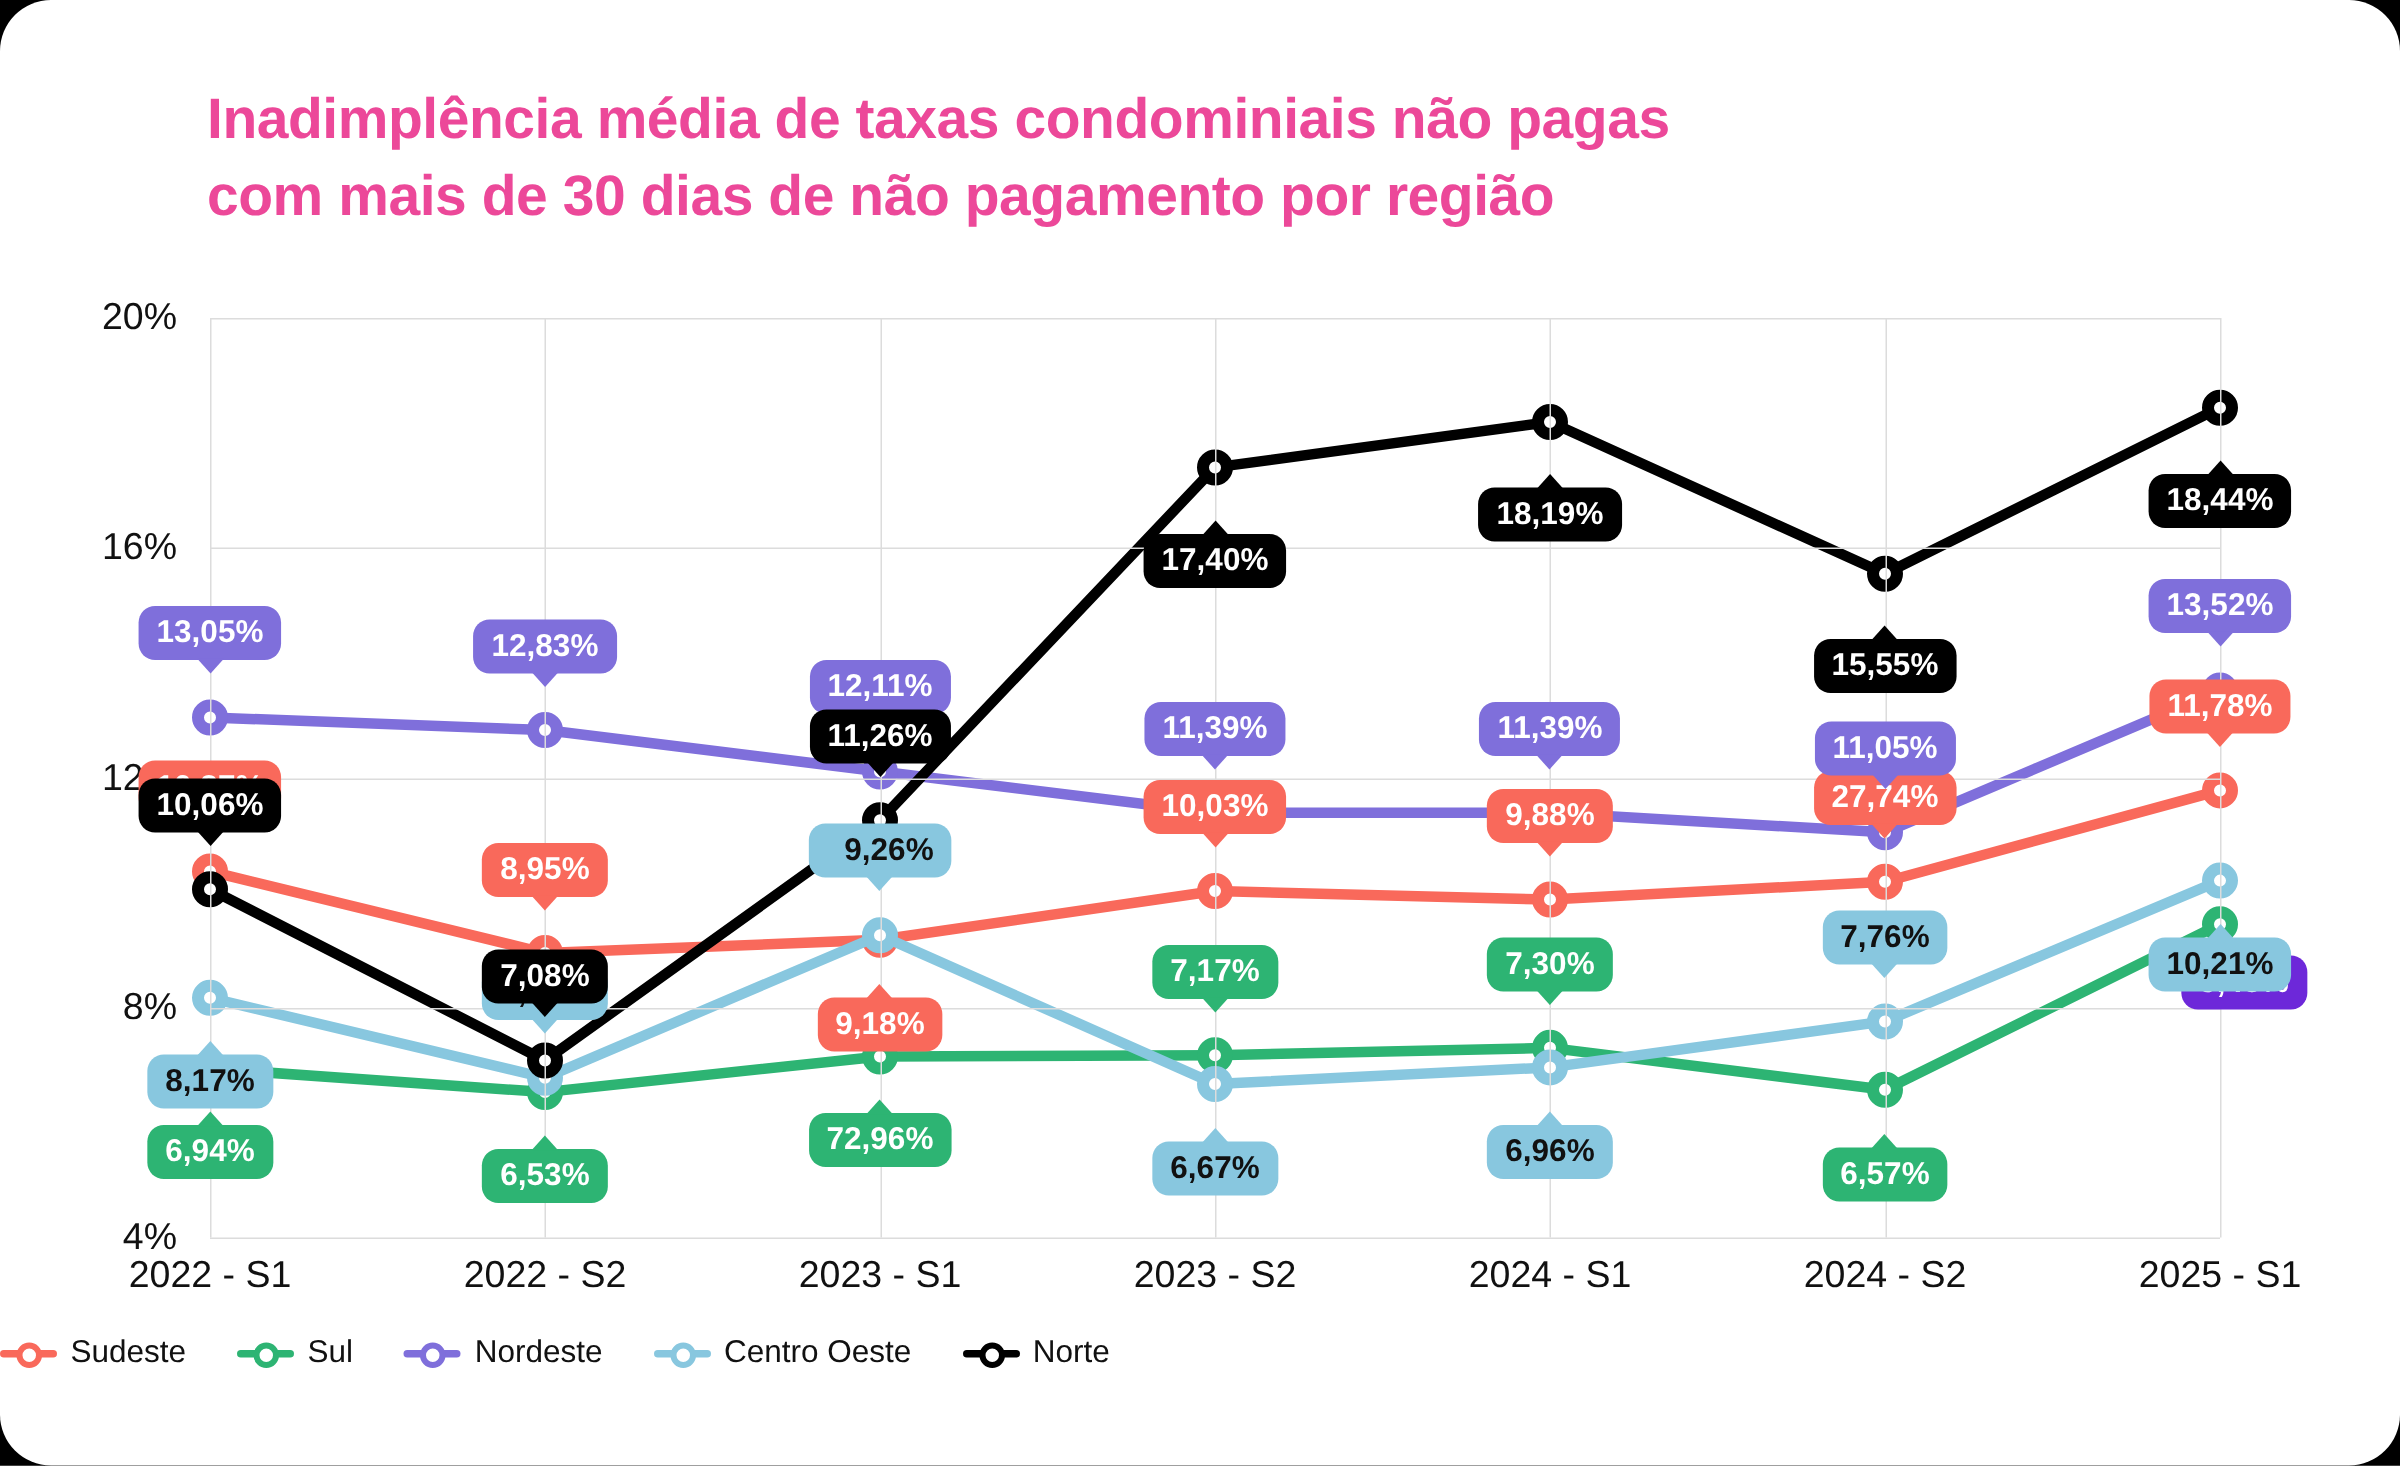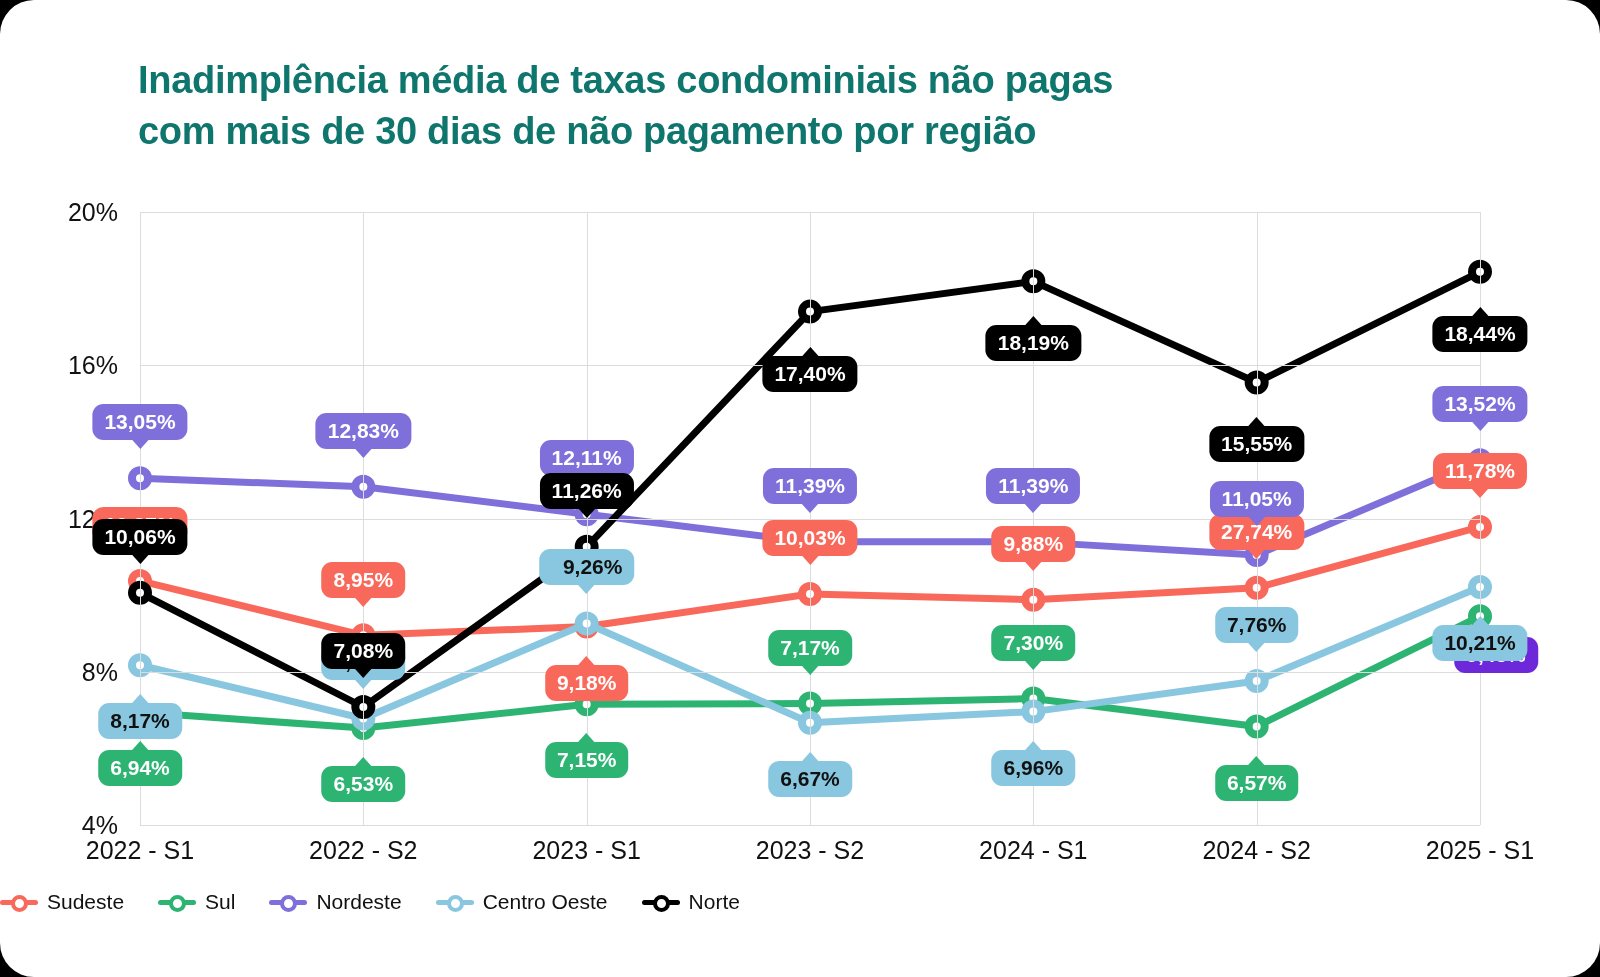--- a/index.html
+++ b/index.html
@@ -23,21 +23,21 @@
     overflow: hidden;
     box-sizing: border-box;
   }
   #title {
     position: absolute;
     left: 138px;
     top: 55px;
     width: 1200px;
     font-size: 38px;
     font-weight: bold;
-    color: #0f766e;
+    color: #ec4899;
     line-height: 1.33;
     letter-spacing: -0.3px;
   }
   #title .line { display: block; white-space: nowrap; }
 
   
   #plot {
     position: absolute;
     left: 140px;
     top: 212px;
@@ -254,21 +254,21 @@
       <div class="dlabel above s0" style="left: 1033.33px; top: 543.722px; background: rgb(249, 105, 91); color: rgb(255, 255, 255); --c: #F9695B;">9,88%</div>
       <style></style>
       <div class="dlabel above s0" style="left: 1256.67px; top: 531.846px; background: rgb(249, 105, 91); color: rgb(255, 255, 255); --c: #F9695B;">27,74%</div>
       <style></style>
       <div class="dlabel above s0" style="left: 1480px; top: 470.929px; background: rgb(249, 105, 91); color: rgb(255, 255, 255); --c: #F9695B;">11,78%</div>
       <style></style>
       <div class="dlabel below s1" style="left: 140px; top: 768.361px; background: rgb(45, 180, 115); color: rgb(255, 255, 255); --c: #2DB473;">6,94%</div>
       <style></style>
       <div class="dlabel below s1" style="left: 363.333px; top: 784.069px; background: rgb(45, 180, 115); color: rgb(255, 255, 255); --c: #2DB473;">6,53%</div>
       <style></style>
-      <div class="dlabel below s1" style="left: 586.667px; top: 760.316px; background: rgb(45, 180, 115); color: rgb(255, 255, 255); --c: #2DB473;">7,15%</div>
+      <div class="dlabel below s1" style="left: 586.667px; top: 760.316px; background: rgb(45, 180, 115); color: rgb(255, 255, 255); --c: #2DB473;">72,96%</div>
       <style></style>
       <div class="dlabel above s1" style="left: 810px; top: 647.549px; background: rgb(45, 180, 115); color: rgb(255, 255, 255); --c: #2DB473;">7,17%</div>
       <style></style>
       <div class="dlabel above s1" style="left: 1033.33px; top: 642.569px; background: rgb(45, 180, 115); color: rgb(255, 255, 255); --c: #2DB473;">7,30%</div>
       <style></style>
       <div class="dlabel below s1" style="left: 1256.67px; top: 782.537px; background: rgb(45, 180, 115); color: rgb(255, 255, 255); --c: #2DB473;">6,57%</div>
       <style></style>
       <div class="dlabel below s1" style="left: 1480px; top: 655px; background: #6d28d9; color: rgb(255, 255, 255); margin-left: 16px; --c: #2DB473;">9,45%</div>
       <style></style>
       <div class="dlabel above s2" style="left: 140px; top: 422.272px; background: rgb(127, 111, 219); color: rgb(255, 255, 255); --c: #7F6FDB;">13,05%</div>

